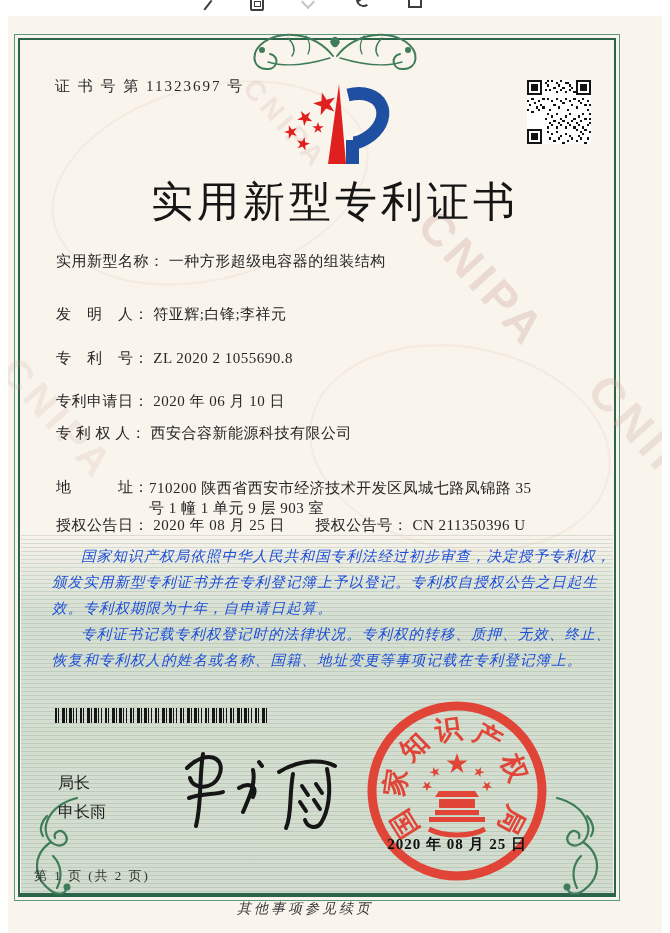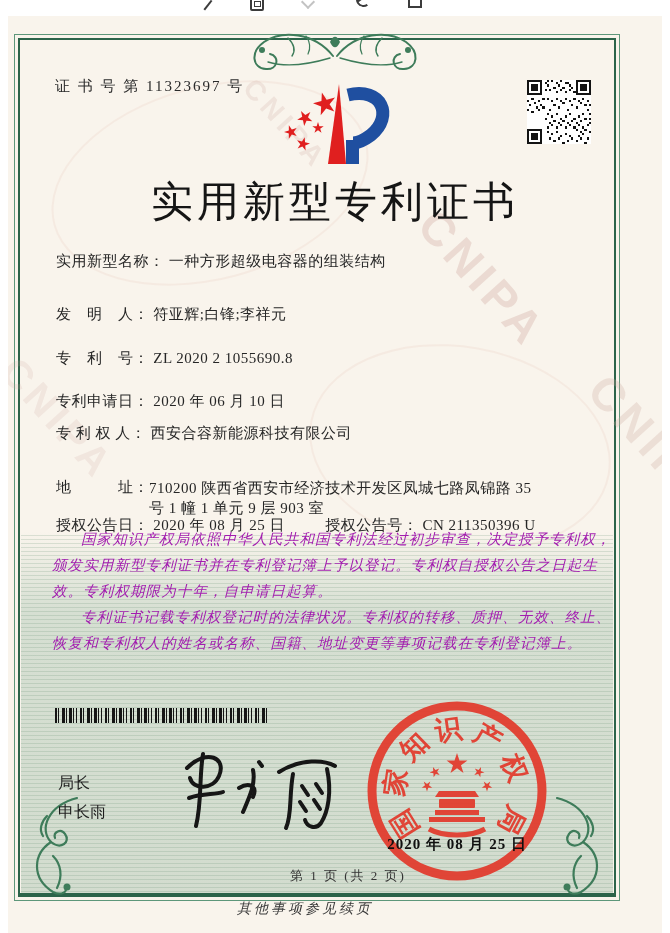--- a/index.html
+++ b/index.html
@@ -54,42 +54,42 @@
 
   .title{position:absolute;left:0;right:0;top:158px;text-align:center;z-index:2;
     font-size:42px;font-weight:normal;letter-spacing:4px;color:#151515;}
 
   .field{position:absolute;left:48px;font-size:15px;color:#262626;letter-spacing:0.5px;z-index:2;}
   .f0{top:236px;} .f1{top:289px;} .f2{top:333px;} .f3{top:376px;} .f4{top:408px;}
   .addr{top:462px;}
   .addr .lines{display:inline-block;vertical-align:top;}
   .addr .lines span{display:block;line-height:20px;}
   .grant{top:500px;}
-  .grant .lbl2{margin-left:36px;}
-
-  .body-text{position:absolute;left:44px;top:510px;width:570px;z-index:2;
-    font-size:14.5px;line-height:26px;font-style:italic;letter-spacing:1.1px;color:#a21caf;}
+  .grant .lbl2{margin-left:26px;}
+
+  .body-text{position:absolute;left:44px;top:527px;width:570px;z-index:2;
+    font-size:14.5px;line-height:26px;font-style:italic;letter-spacing:1.1px;color:#1d4ed8;}
   .body-text p{margin:0;text-indent:2em;}
 
   .barcode{position:absolute;left:47px;top:692px;width:212px;height:15px;z-index:2;
     background:repeating-linear-gradient(90deg,
       #151515 0 2px, transparent 2px 3px, #151515 3px 4px, transparent 4px 7px,
       #151515 7px 10px, transparent 10px 11px, #151515 11px 12px, transparent 12px 14px,
       #151515 14px 17px, transparent 17px 18px, #151515 18px 19px, transparent 19px 21px,
       #151515 21px 22px, transparent 22px 25px);}
 
   .director{position:absolute;left:50px;top:752px;z-index:2;
     font-family:"Liberation Sans",sans-serif;font-weight:normal;font-size:16px;color:#1d1d1d;line-height:29px;}
   .signature{position:absolute;left:165px;top:720px;width:182px;height:108px;z-index:2;}
 
   .seal{position:absolute;left:354px;top:680px;width:190px;height:190px;z-index:2;opacity:0.93;}
   .seal-date{position:absolute;left:358px;top:819px;width:182px;text-align:center;z-index:3;
     font-size:15px;font-weight:bold;color:#101010;letter-spacing:1px;}
 
-  .footer{position:absolute;left:26px;right:0;top:851px;text-align:center;z-index:2;
+  .footer{position:absolute;left:26px;right:0;top:851px;z-index:2;
     font-size:13px;color:#333;letter-spacing:2px;}
   .note{position:absolute;left:0;right:60px;top:884px;text-align:center;z-index:2;
     font-size:14px;font-style:italic;color:#3a3a3a;letter-spacing:3px;}
 </style>
 </head>
 <body>
 
 <div class="toolbar">
   <span class="tb tb-back"></span>
   <span class="tb tb-save"></span>

